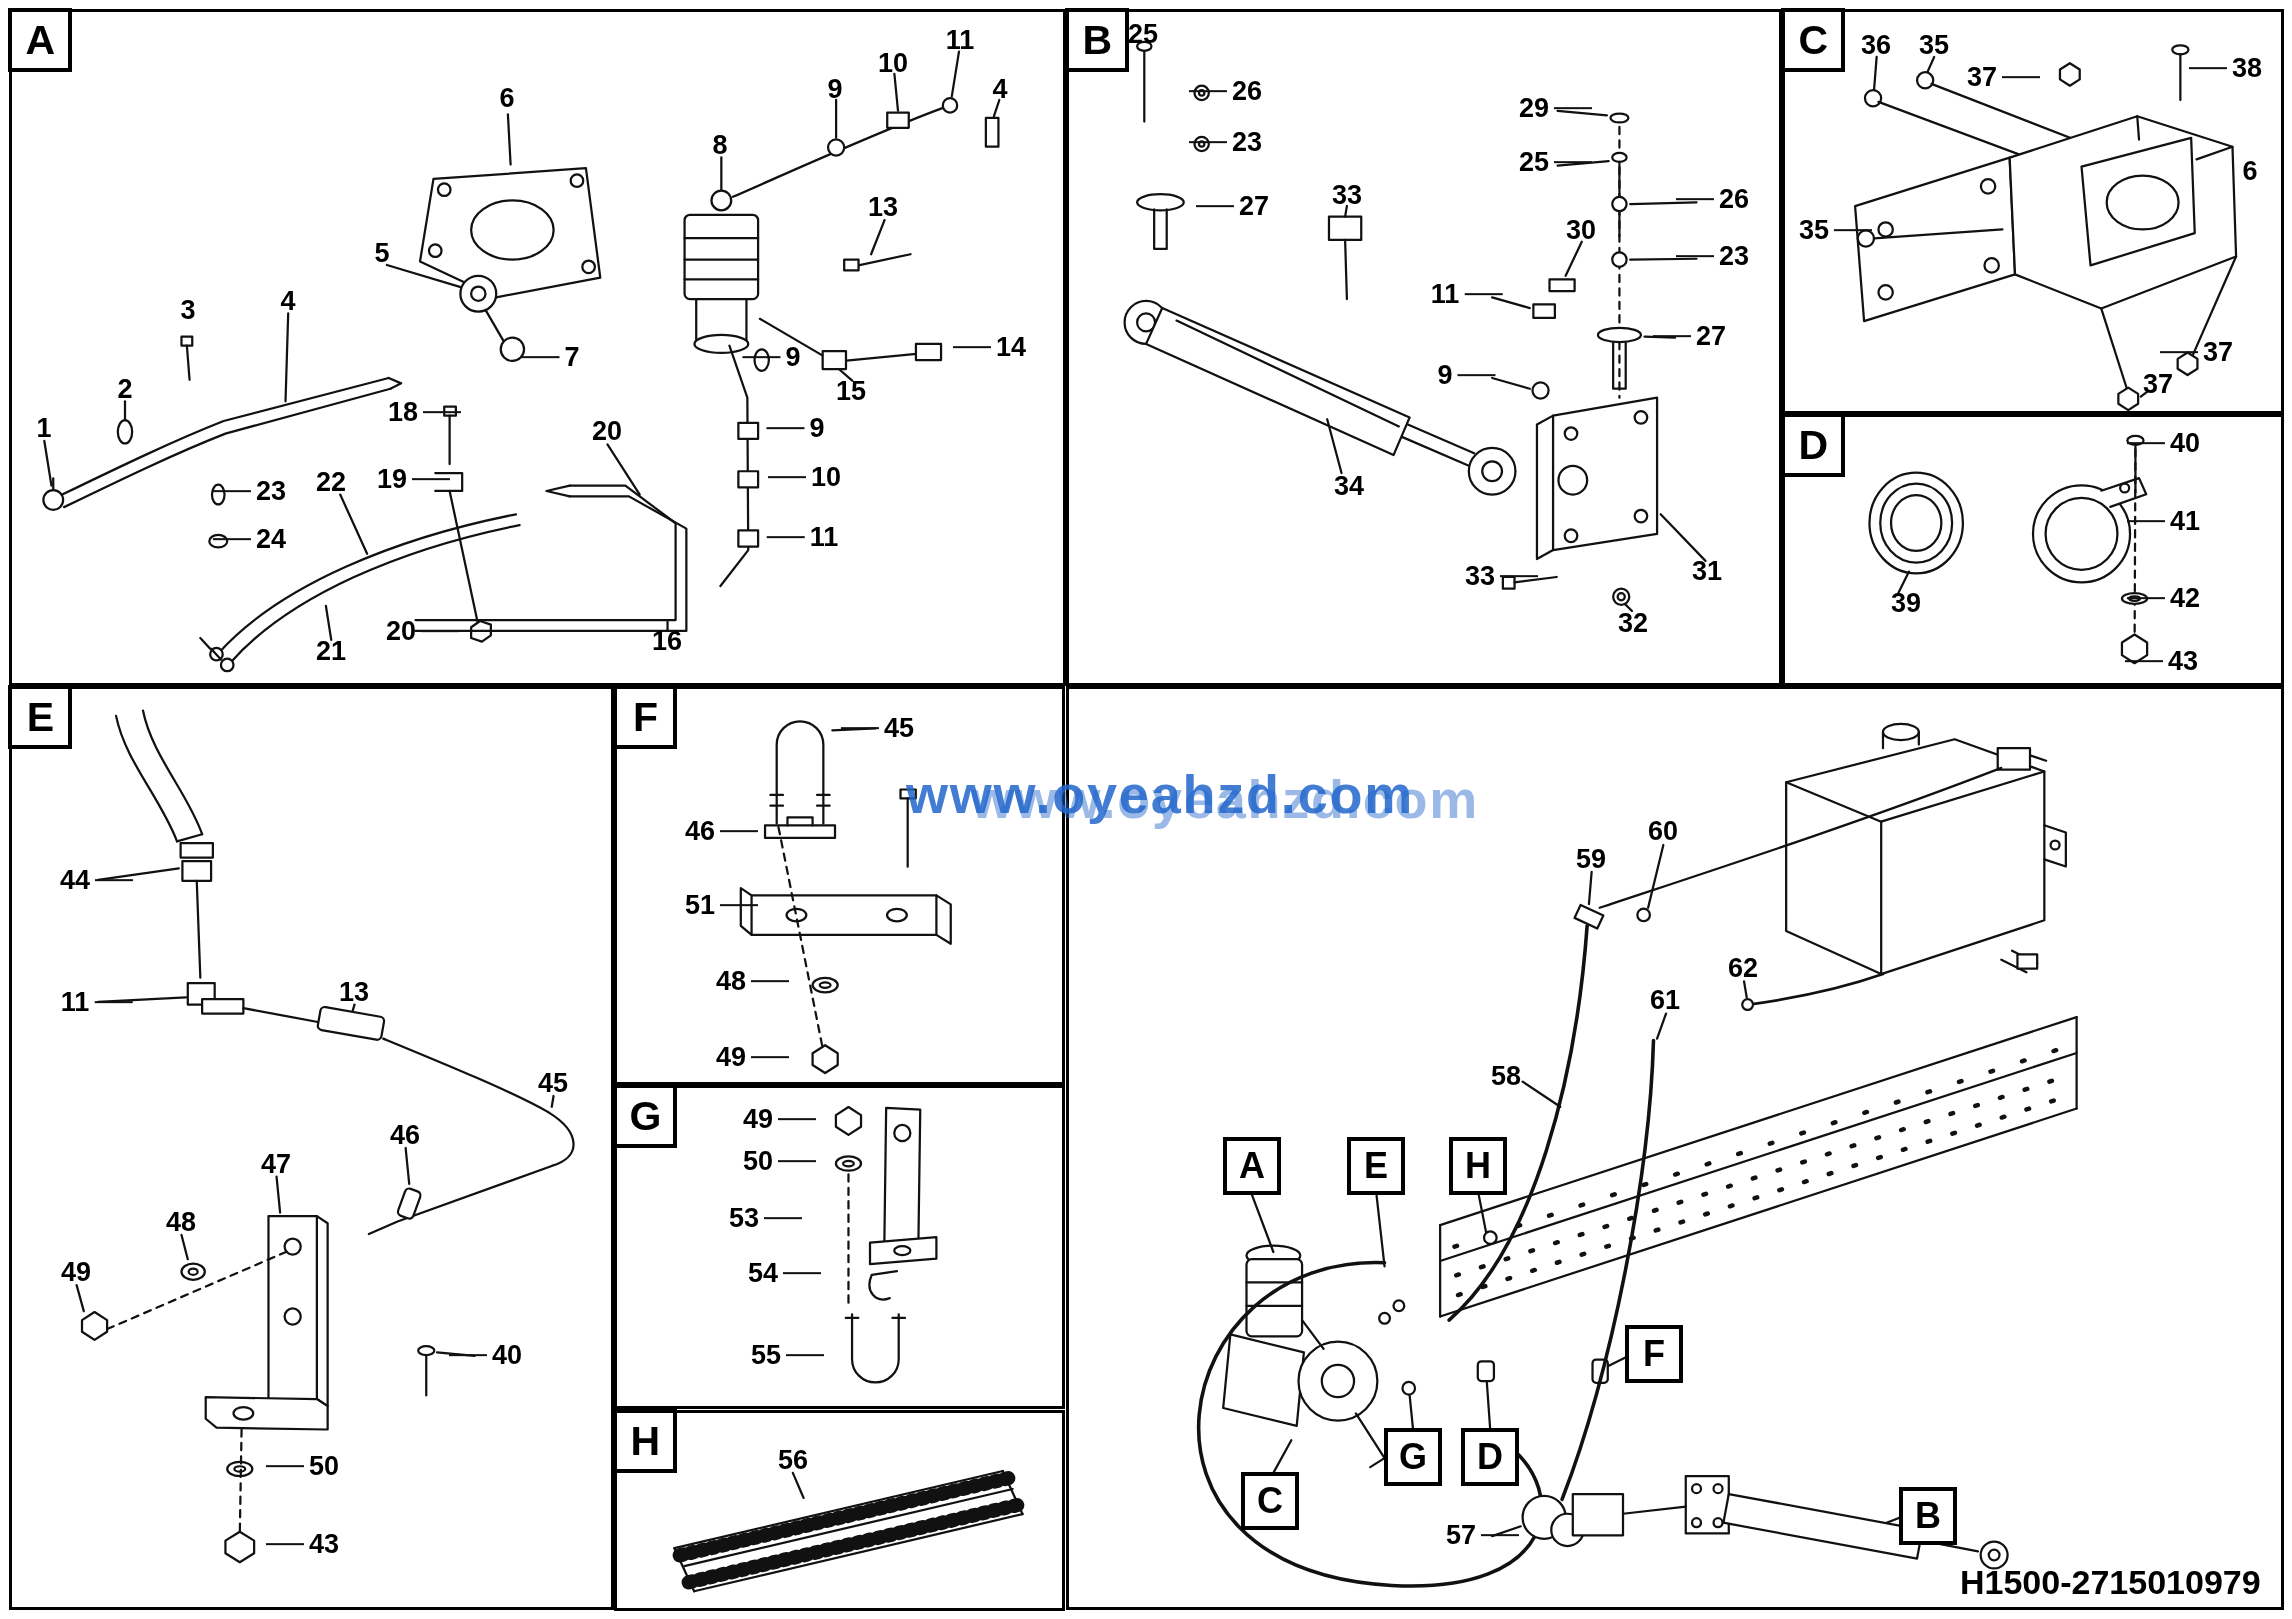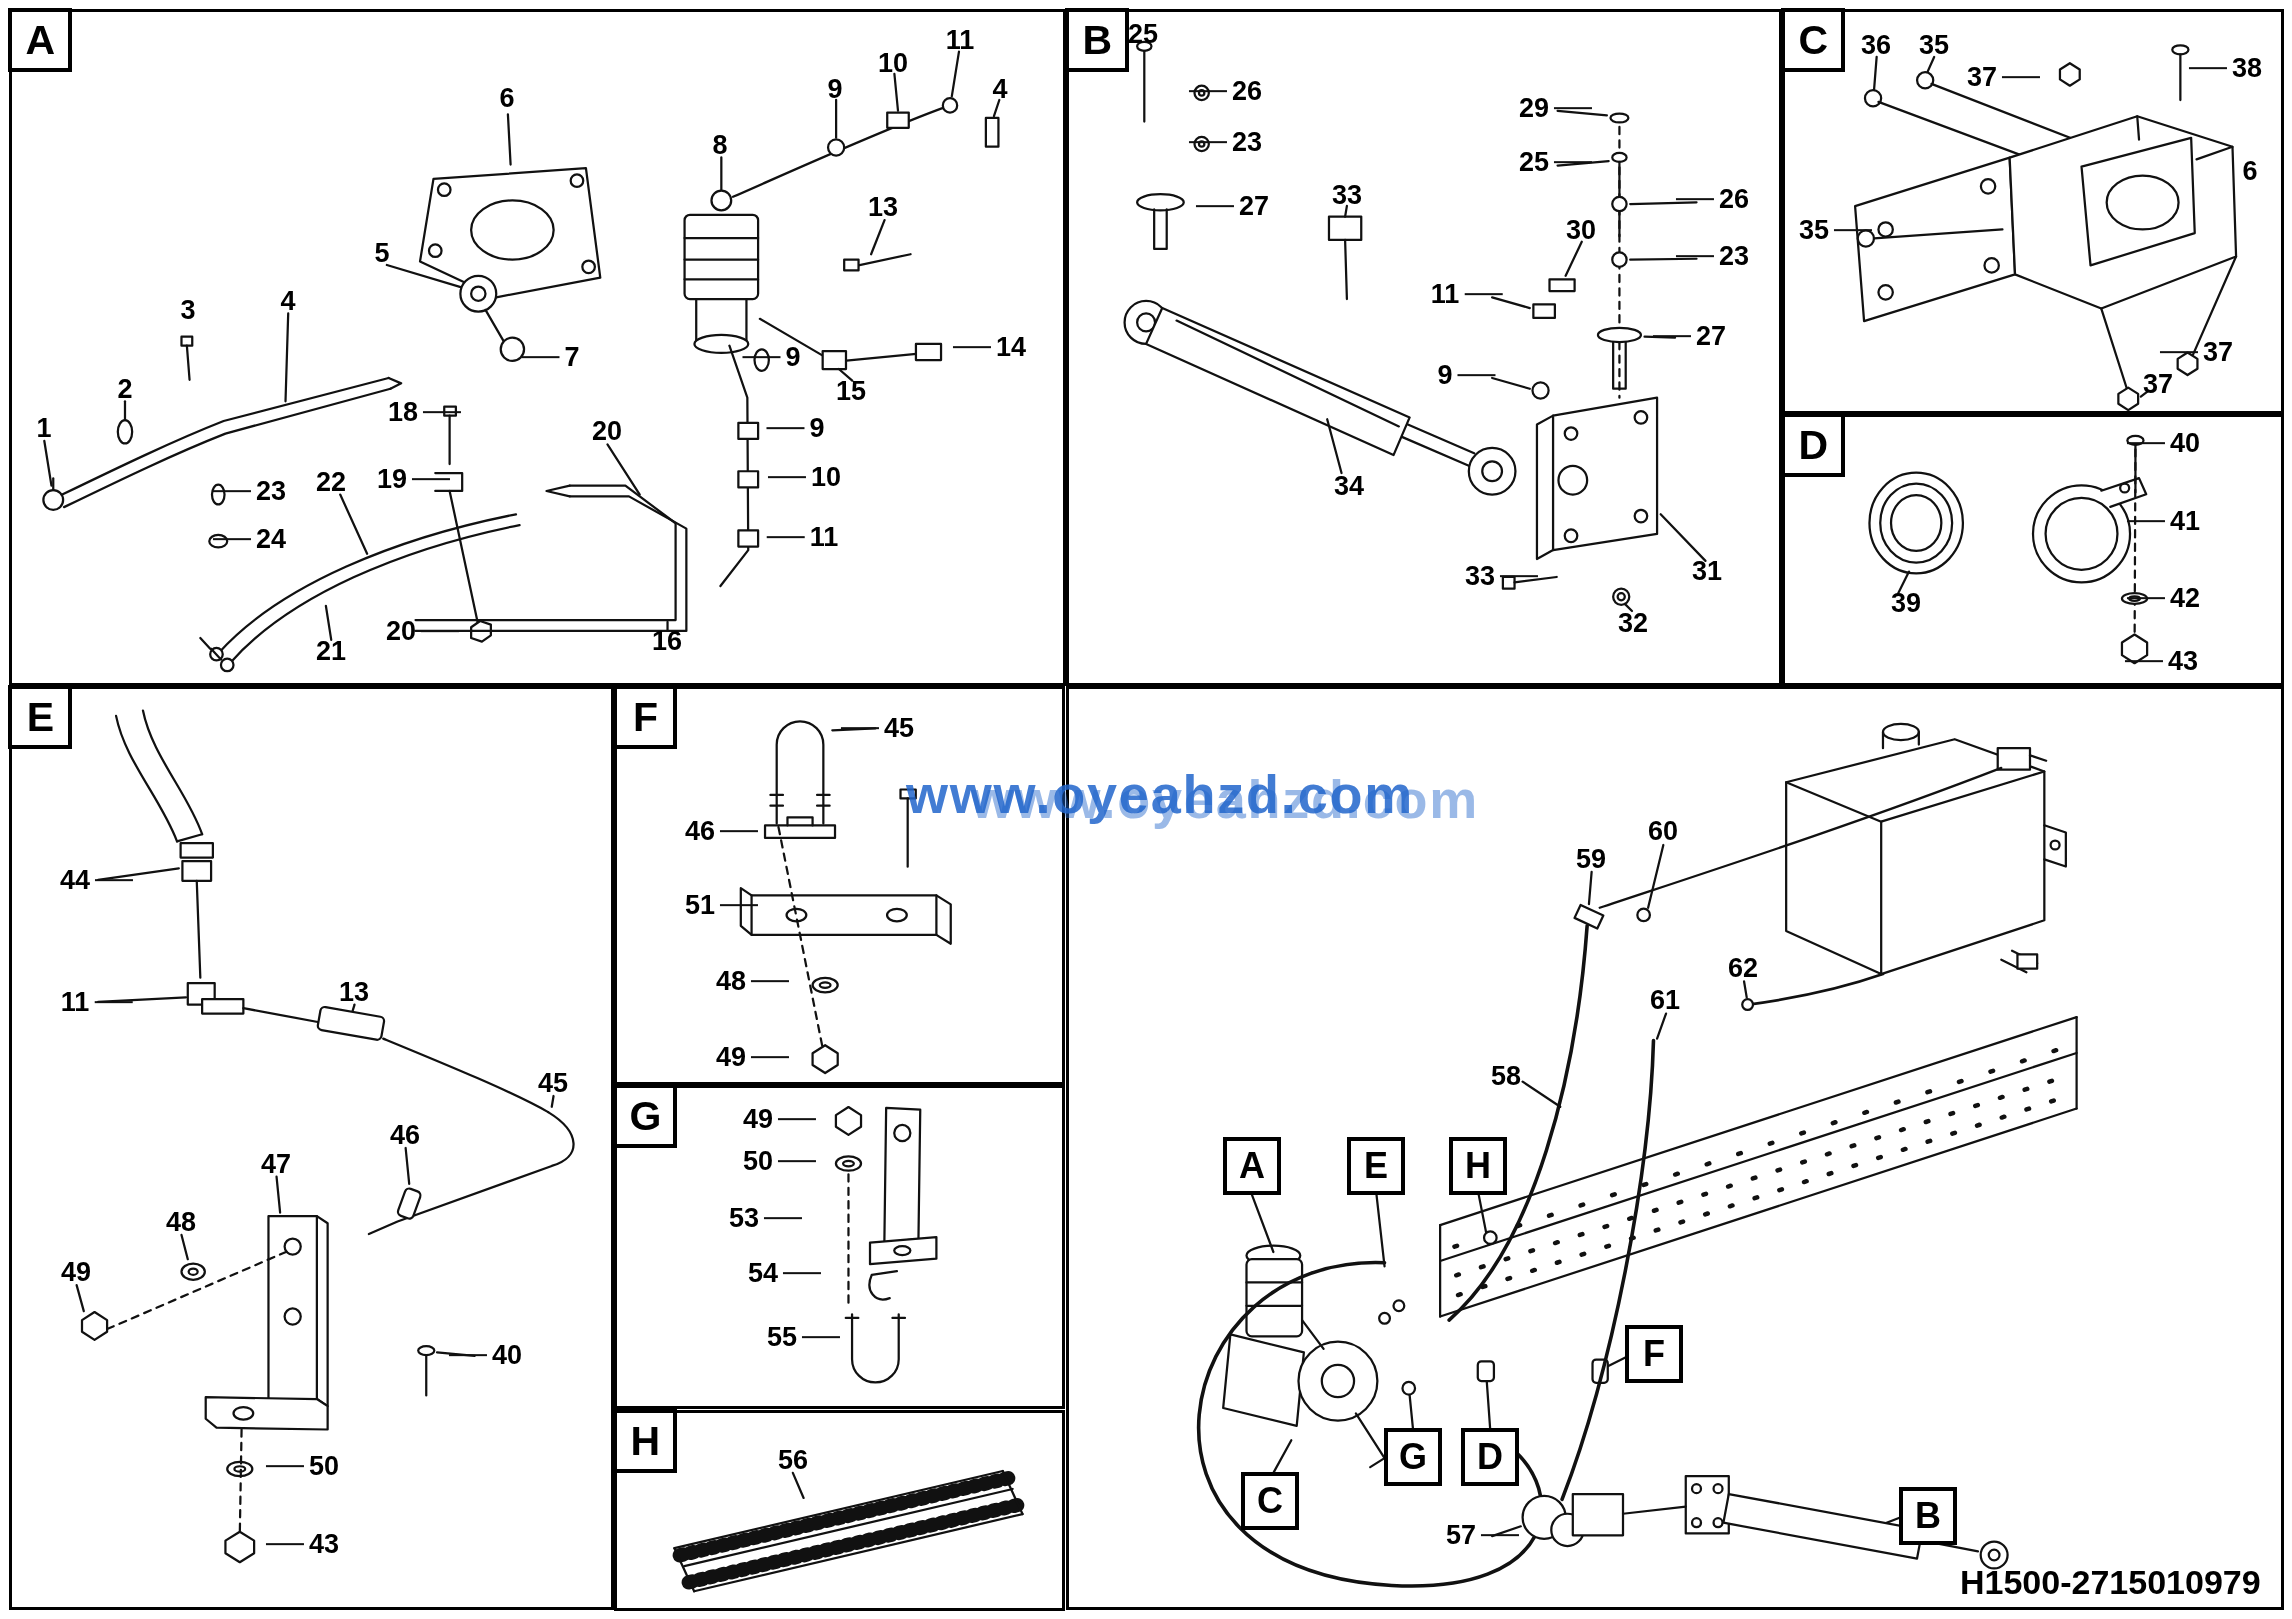--- a/index.html
+++ b/index.html
@@ -378,21 +378,21 @@
         <ellipse cx="318" cy="181" rx="9" ry="5"></ellipse>
         <path d="M284 208 C276 226 288 240 304 234 M284 208 L312 204"></path>
         <path d="M262 252 L262 302 A26 26 0 0 0 314 302 L314 252"></path>
         <path d="M255 256 h14 M307 256 h14"></path>
       </g>
     </svg>
   <span class="callout lead-r" style="left: 141px; top: 31px;">49</span>
       <span class="callout lead-r" style="left: 141px; top: 73px;">50</span>
       <span class="callout lead-r" style="left: 127px; top: 130px;">53</span>
       <span class="callout lead-r" style="left: 146px; top: 185px;">54</span>
-      <span class="callout lead-r" style="left: 149px; top: 249px; margin-left: 16px;">55</span>
+      <span class="callout lead-r" style="left: 149px; top: 267px;">55</span>
     </div>
 
   <div class="panel" style="left:614px;top:1410px;width:451px;height:201px;">
     <div class="badge">H</div>
     <svg viewBox="0 0 496 216">
       <g stroke="#111" stroke-width="2.5" fill="none" stroke-linecap="round" stroke-linejoin="round">
         <path d="M196 66 L208 94"></path>
         <path d="M64 150 L430 64"></path>
         <path d="M70 158 L436 72" stroke-width="16" stroke-dasharray="4 8"></path>
         <path d="M75 170 L441 84"></path>

